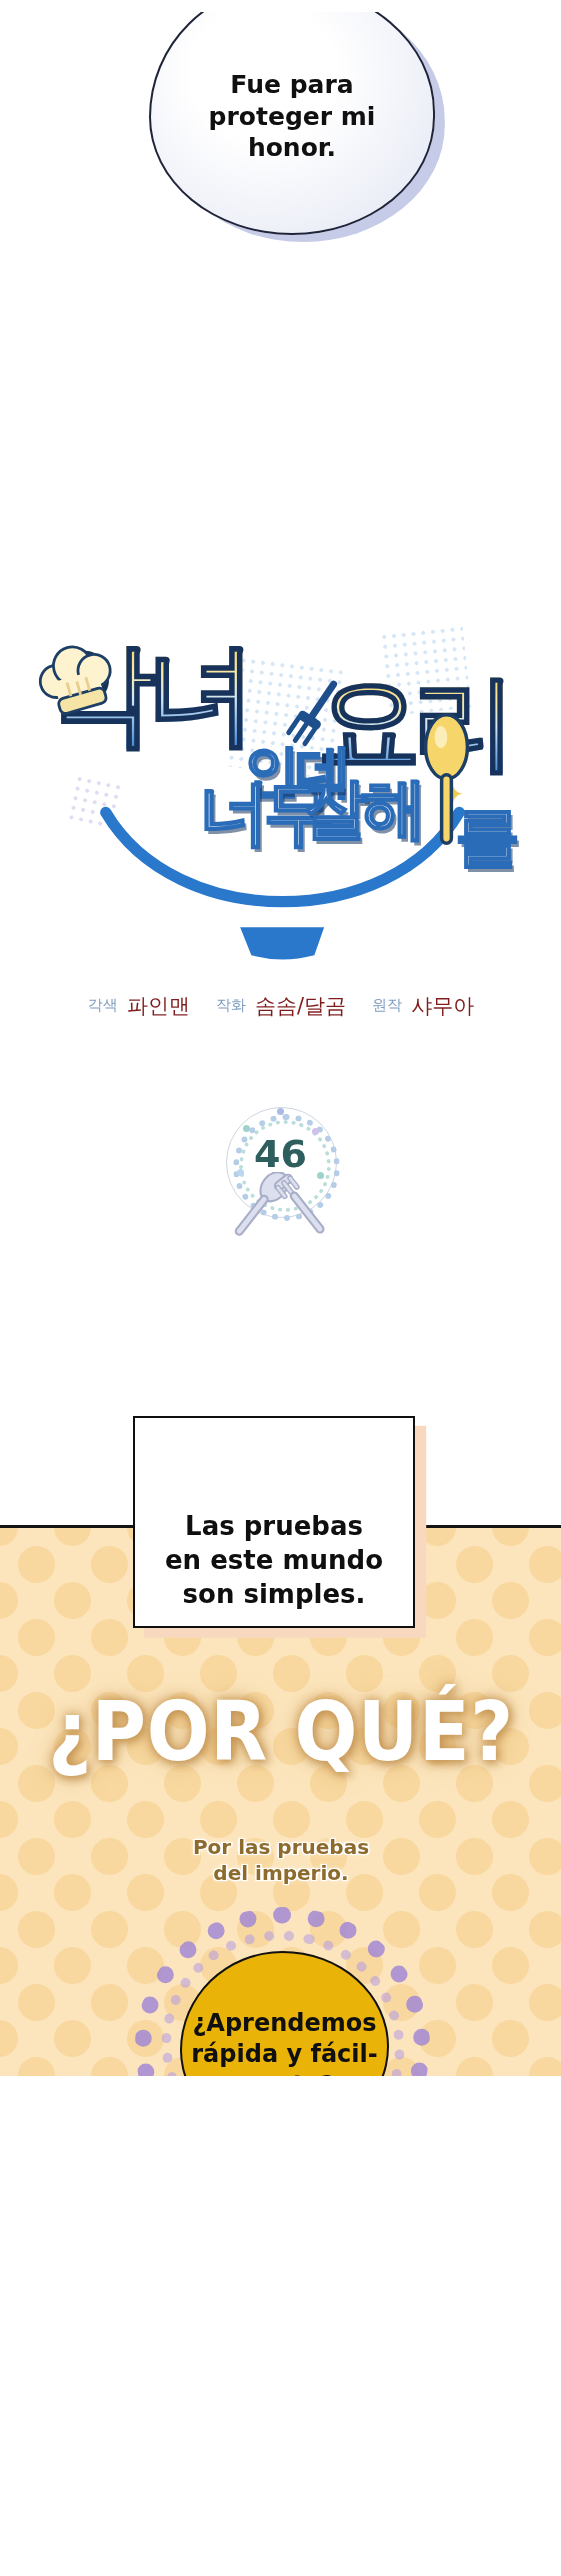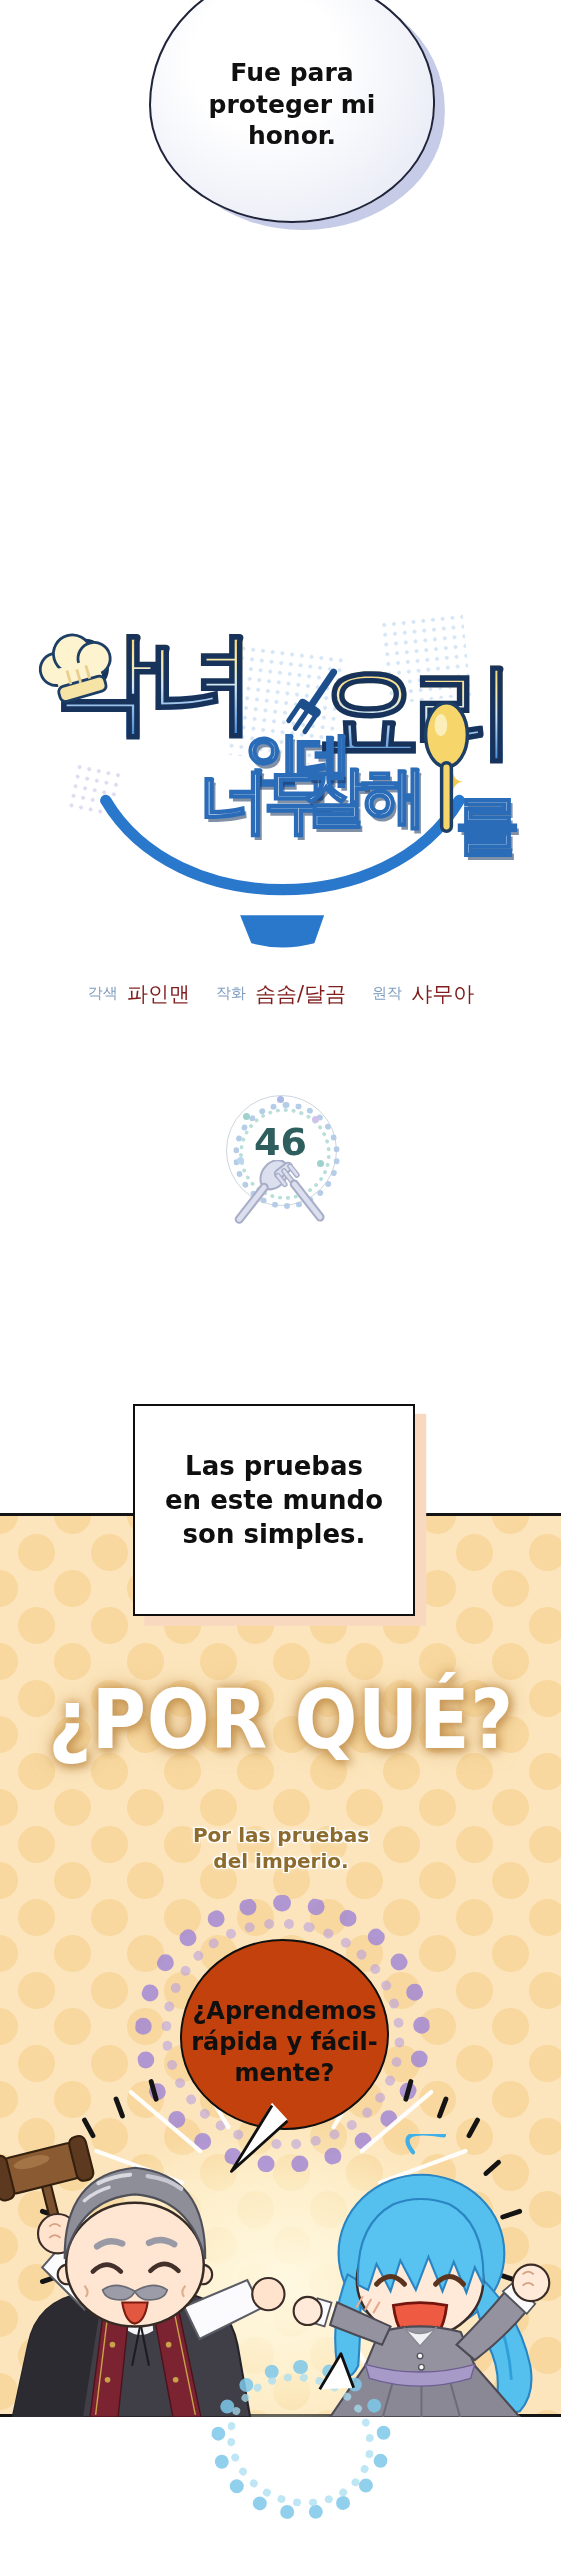--- a/index.html
+++ b/index.html
@@ -1,16 +1,16 @@
 <!DOCTYPE html>
 <html style="font-size:11.2px"><head>
 <meta charset="utf-8">
 <style>
   html,body{margin:0;padding:0;background:#ffffff;}
-  .page{position:relative;width:562px;height:2576px;margin:0 auto;background:#ffffff;overflow:hidden;
+  .page{position:relative;width:562px;height:2064px;margin:12px auto;background:#ffffff;overflow:hidden;
         font-family:"DejaVu Sans","Liberation Sans",sans-serif;}
   .abs{position:absolute;}
 
   
   .bubble-top{left:149px;top:-28px;width:282px;height:247px;
     background:radial-gradient(ellipse at 40% 35%, #ffffff 30%, #eef0f8 70%, #dfe3f2 100%);
     border:2.8px solid #20243a;border-radius:47% 53% 50% 50% / 53% 51% 47% 47%;
     box-shadow:11.2px 8.4px 0 -1.4px #c6cce8;z-index:2;}
   .bubble-top .txt{padding-top:83px;text-align:center;font-weight:700;font-size:25px;line-height:1.26;color:#101010;}
 
@@ -50,21 +50,21 @@
     border:6.3px dotted #b6cde8;z-index:3;}
   .wreath2{left:239px;top:1108px;width:84px;height:84px;border-radius:50%;
     border:4.9px dotted rgba(150,206,199,.65);transform:rotate(22deg);z-index:3;}
   .ep-num{left:226px;top:1120px;width:109px;text-align:center;font-size:38px;font-weight:800;
     color:#2e5f5e;z-index:5;}
   .wdot{width:7px;height:7px;border-radius:50%;z-index:4;}
 
   
   .nbox{left:133px;top:1404px;width:278px;height:208px;background:#ffffff;border:2.8px solid #0f0f0f;
     box-shadow:11.2px 9.8px 0 #f8d9c0;z-index:10;}
-  .nbox .txt{padding-top:44px;text-align:center;font-weight:700;font-size:26px;line-height:1.3;color:#0f0f0f;}
+  .nbox .txt{padding-top:92px;text-align:center;font-weight:700;font-size:26px;line-height:1.3;color:#0f0f0f;}
 
   
   .panel{left:0;top:1513px;width:562px;height:904px;box-sizing:border-box;
     border-top:3.5px solid #141414;border-bottom:3.5px solid #141414;
     background-color:#fce5bc;
     background-image:radial-gradient(circle,#f8d89f 18px,rgba(248,216,159,0) 19px),
                      radial-gradient(circle,#f8d89f 18px,rgba(248,216,159,0) 19px);
     background-size:73px 73px;background-position:0 0,36px 36px;z-index:0;}
   .glow{left:0;top:2071px;width:562px;height:346px;z-index:2;
     background:radial-gradient(ellipse 302px 232px at 50% 62%,rgba(255,250,228,.95),
@@ -76,21 +76,21 @@
     text-shadow:0 0 9.8px rgba(198,150,84,.95),0 0 21px rgba(198,150,84,.6),2.8px 3.5px 8.4px rgba(176,126,58,.65);}
   .caption{left:0;top:1822px;width:562px;text-align:center;font-size:20px;font-weight:700;color:#8d6b2e;
     line-height:1.32;z-index:3;
     text-shadow:-1.4px -1.4px 0 #fff,1.4px -1.4px 0 #fff,-1.4px 1.4px 0 #fff,1.4px 1.4px 0 #fff,0 0 5.6px #fff;}
 
   
   .halo1{left:135px;top:1895px;width:295px;height:278px;border-radius:50%;
     border:17px dotted rgba(158,132,216,.8);box-sizing:border-box;z-index:2;}
   .halo2{left:161px;top:1919px;width:244px;height:230px;border-radius:50%;
     border:10.5px dotted rgba(178,156,228,.55);box-sizing:border-box;transform:rotate(14deg);z-index:2;}
-  .qbubble{left:180px;top:1939px;width:205px;height:187px;background:#c2410c;border:2.8px solid #101010;
+  .qbubble{left:180px;top:1939px;width:205px;height:187px;background:#eab308;border:2.8px solid #101010;
     border-radius:49% 51% 50% 50% / 52% 50% 50% 48%;z-index:5;}
   .qbubble .txt{padding-top:55px;text-align:center;font-weight:700;font-size:24px;line-height:1.3;color:#101010;}
   .qtail{left:223px;top:2100px;width:77px;height:77px;z-index:6;}
 
   
   .burst{left:0;top:2050px;width:562px;height:367px;z-index:4;}
 
   
   .chars{left:0;top:2134px;width:562px;height:283px;z-index:5;}
 

